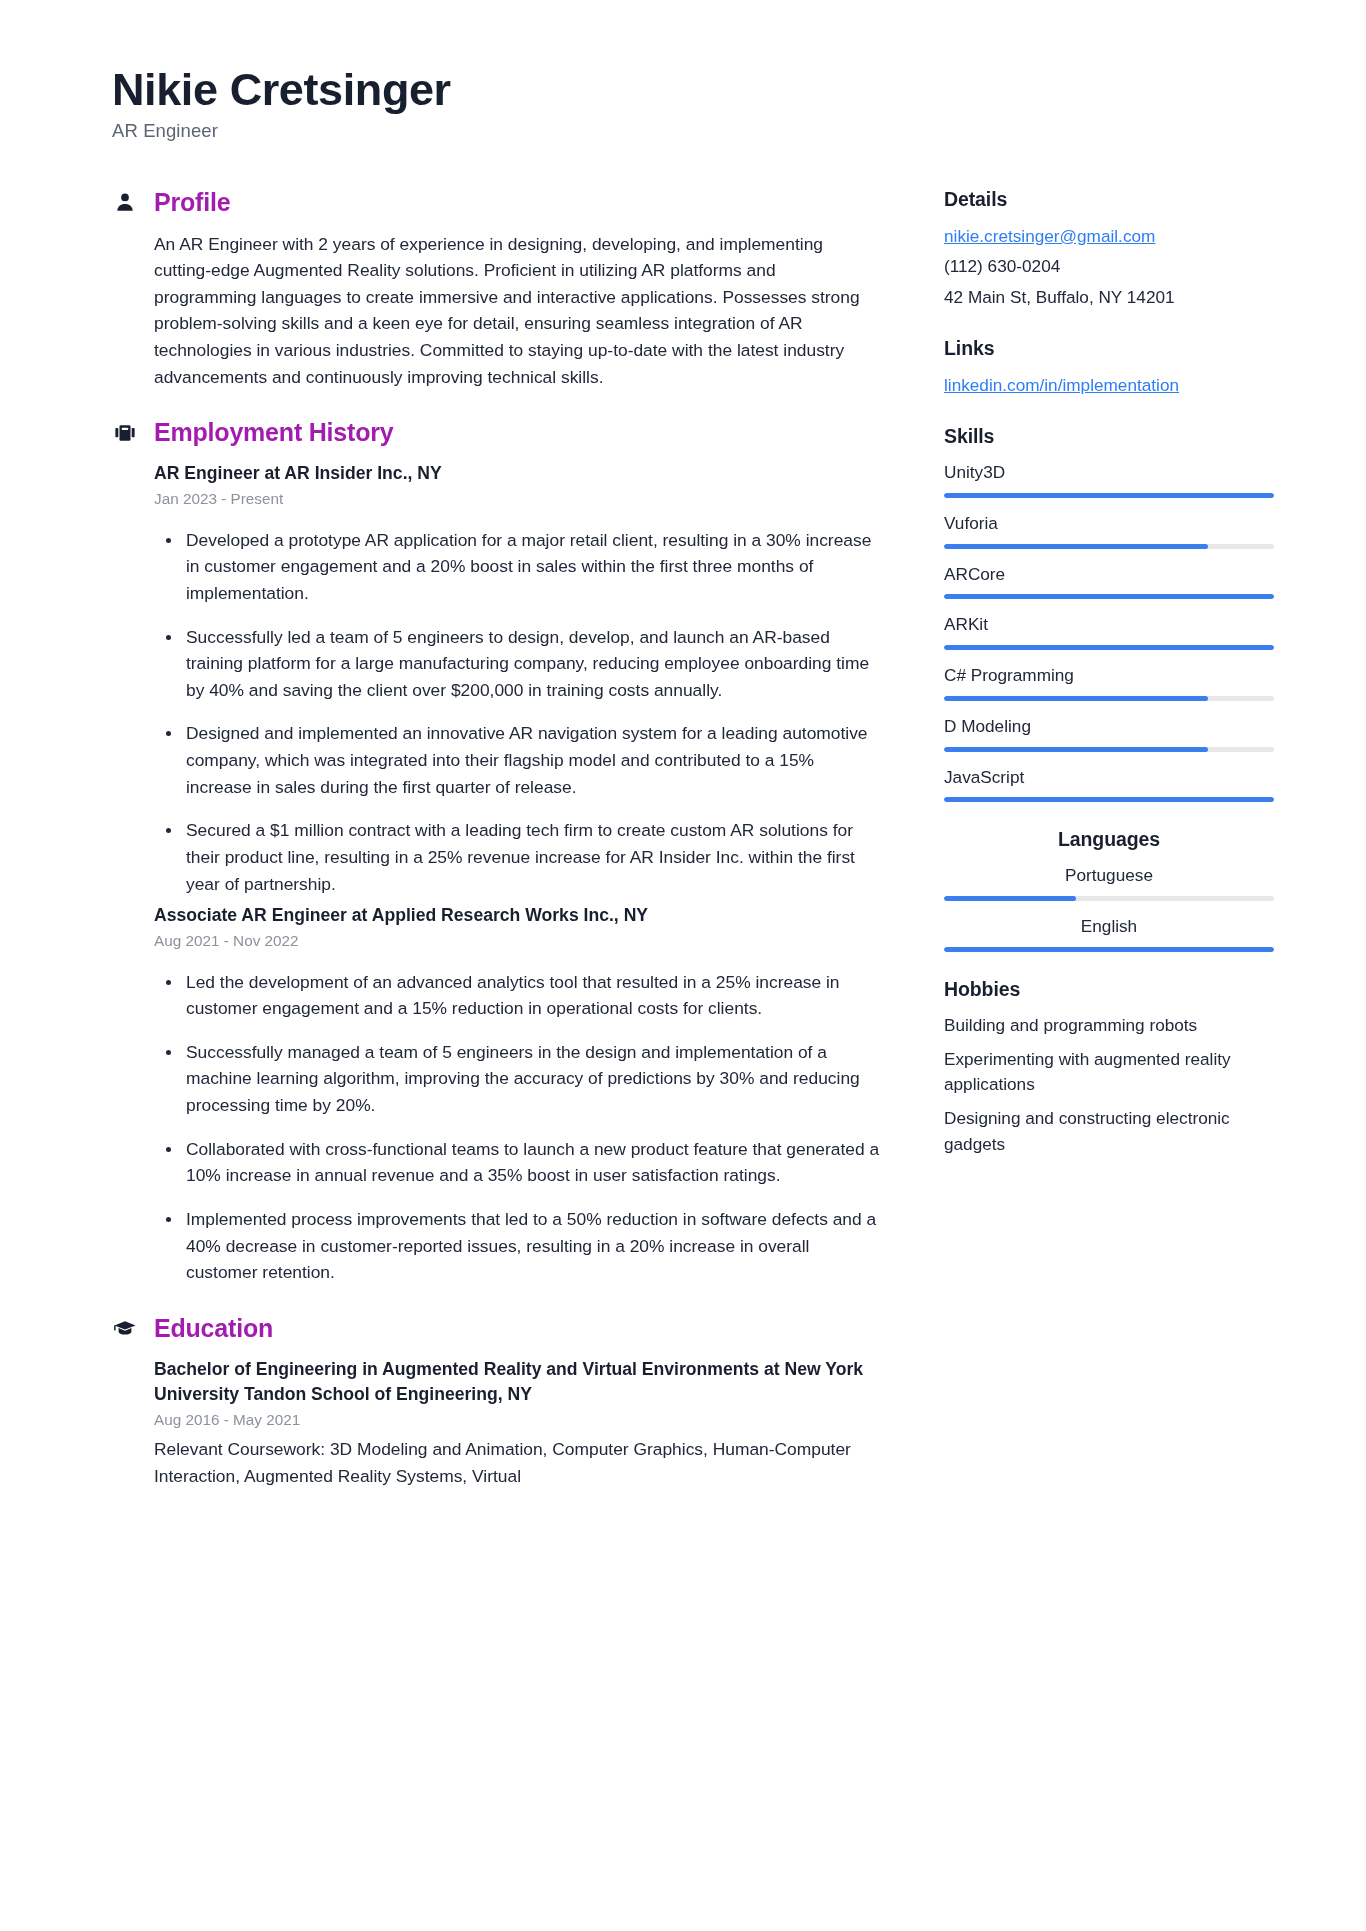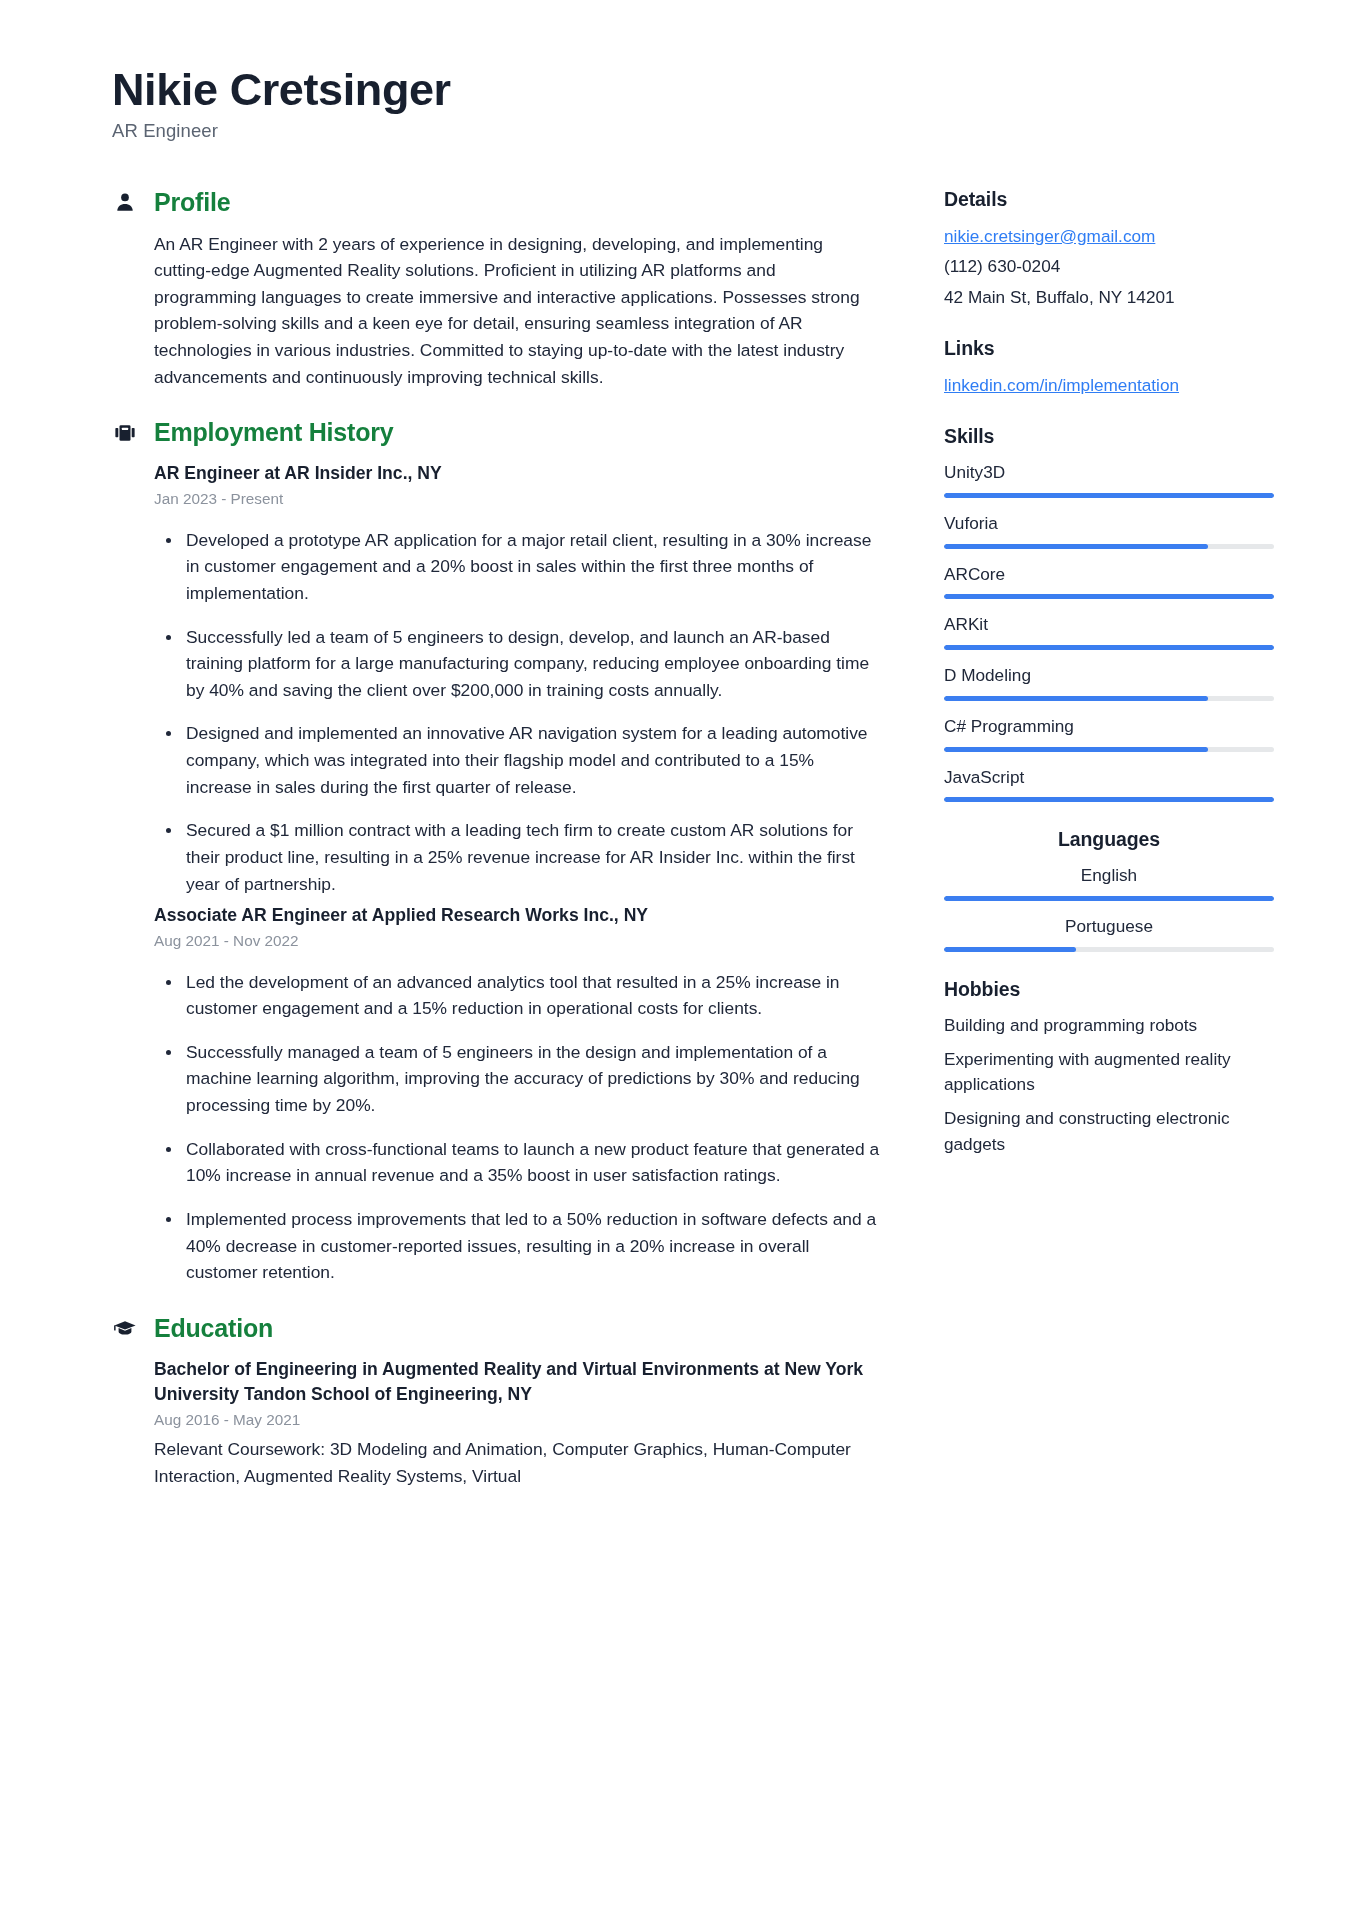--- a/index.html
+++ b/index.html
@@ -61,21 +61,21 @@
     display: flex;
     align-items: center;
     justify-content: center;
     color: #18202f;
     flex: none;
   }
   .section-icon svg { display: block; }
   .section-title {
     font-size: 25px;
     font-weight: 700;
-    color: #15803d;
+    color: #a21caf;
     letter-spacing: -0.2px;
   }
 
   .section-body { padding-left: 42px; }
 
   .para {
     font-size: 17.4px;
     line-height: 1.53;
     color: #20283a;
   }
@@ -309,53 +309,53 @@
                 <div class="meter-fill" style="width: 100%; background: rgb(59, 126, 240);"></div>
               </div>
             </div>
             <div class="meter-row">
               <div class="meter-label">ARKit</div>
               <div class="meter-track">
                 <div class="meter-fill" style="width: 100%; background: rgb(59, 126, 240);"></div>
               </div>
             </div>
             <div class="meter-row">
+              <div class="meter-label">C# Programming</div>
+              <div class="meter-track">
+                <div class="meter-fill" style="width: 80%; background: rgb(59, 126, 240);"></div>
+              </div>
+            </div>
+            <div class="meter-row">
               <div class="meter-label">D Modeling</div>
-              <div class="meter-track">
-                <div class="meter-fill" style="width: 80%; background: rgb(59, 126, 240);"></div>
-              </div>
-            </div>
-            <div class="meter-row">
-              <div class="meter-label">C# Programming</div>
               <div class="meter-track">
                 <div class="meter-fill" style="width: 80%; background: rgb(59, 126, 240);"></div>
               </div>
             </div>
             <div class="meter-row">
               <div class="meter-label">JavaScript</div>
               <div class="meter-track">
                 <div class="meter-fill" style="width: 100%; background: rgb(59, 126, 240);"></div>
               </div>
             </div>
           </div>
       </div>
 
       <div class="side-block lang-block">
         <div class="side-title">Languages</div>
         <div id="language-items">
             <div class="meter-row">
+              <div class="meter-label">Portuguese</div>
+              <div class="meter-track">
+                <div class="meter-fill" style="width: 40%; background: rgb(59, 126, 240);"></div>
+              </div>
+            </div>
+            <div class="meter-row">
               <div class="meter-label">English</div>
               <div class="meter-track">
                 <div class="meter-fill" style="width: 100%; background: rgb(59, 126, 240);"></div>
-              </div>
-            </div>
-            <div class="meter-row">
-              <div class="meter-label">Portuguese</div>
-              <div class="meter-track">
-                <div class="meter-fill" style="width: 40%; background: rgb(59, 126, 240);"></div>
               </div>
             </div>
           </div>
       </div>
 
       <div class="side-block">
         <div class="side-title">Hobbies</div>
         <div id="hobby-items">
             <div class="hobby-line">Building and programming robots</div>
             <div class="hobby-line">Experimenting with augmented reality applications</div>

